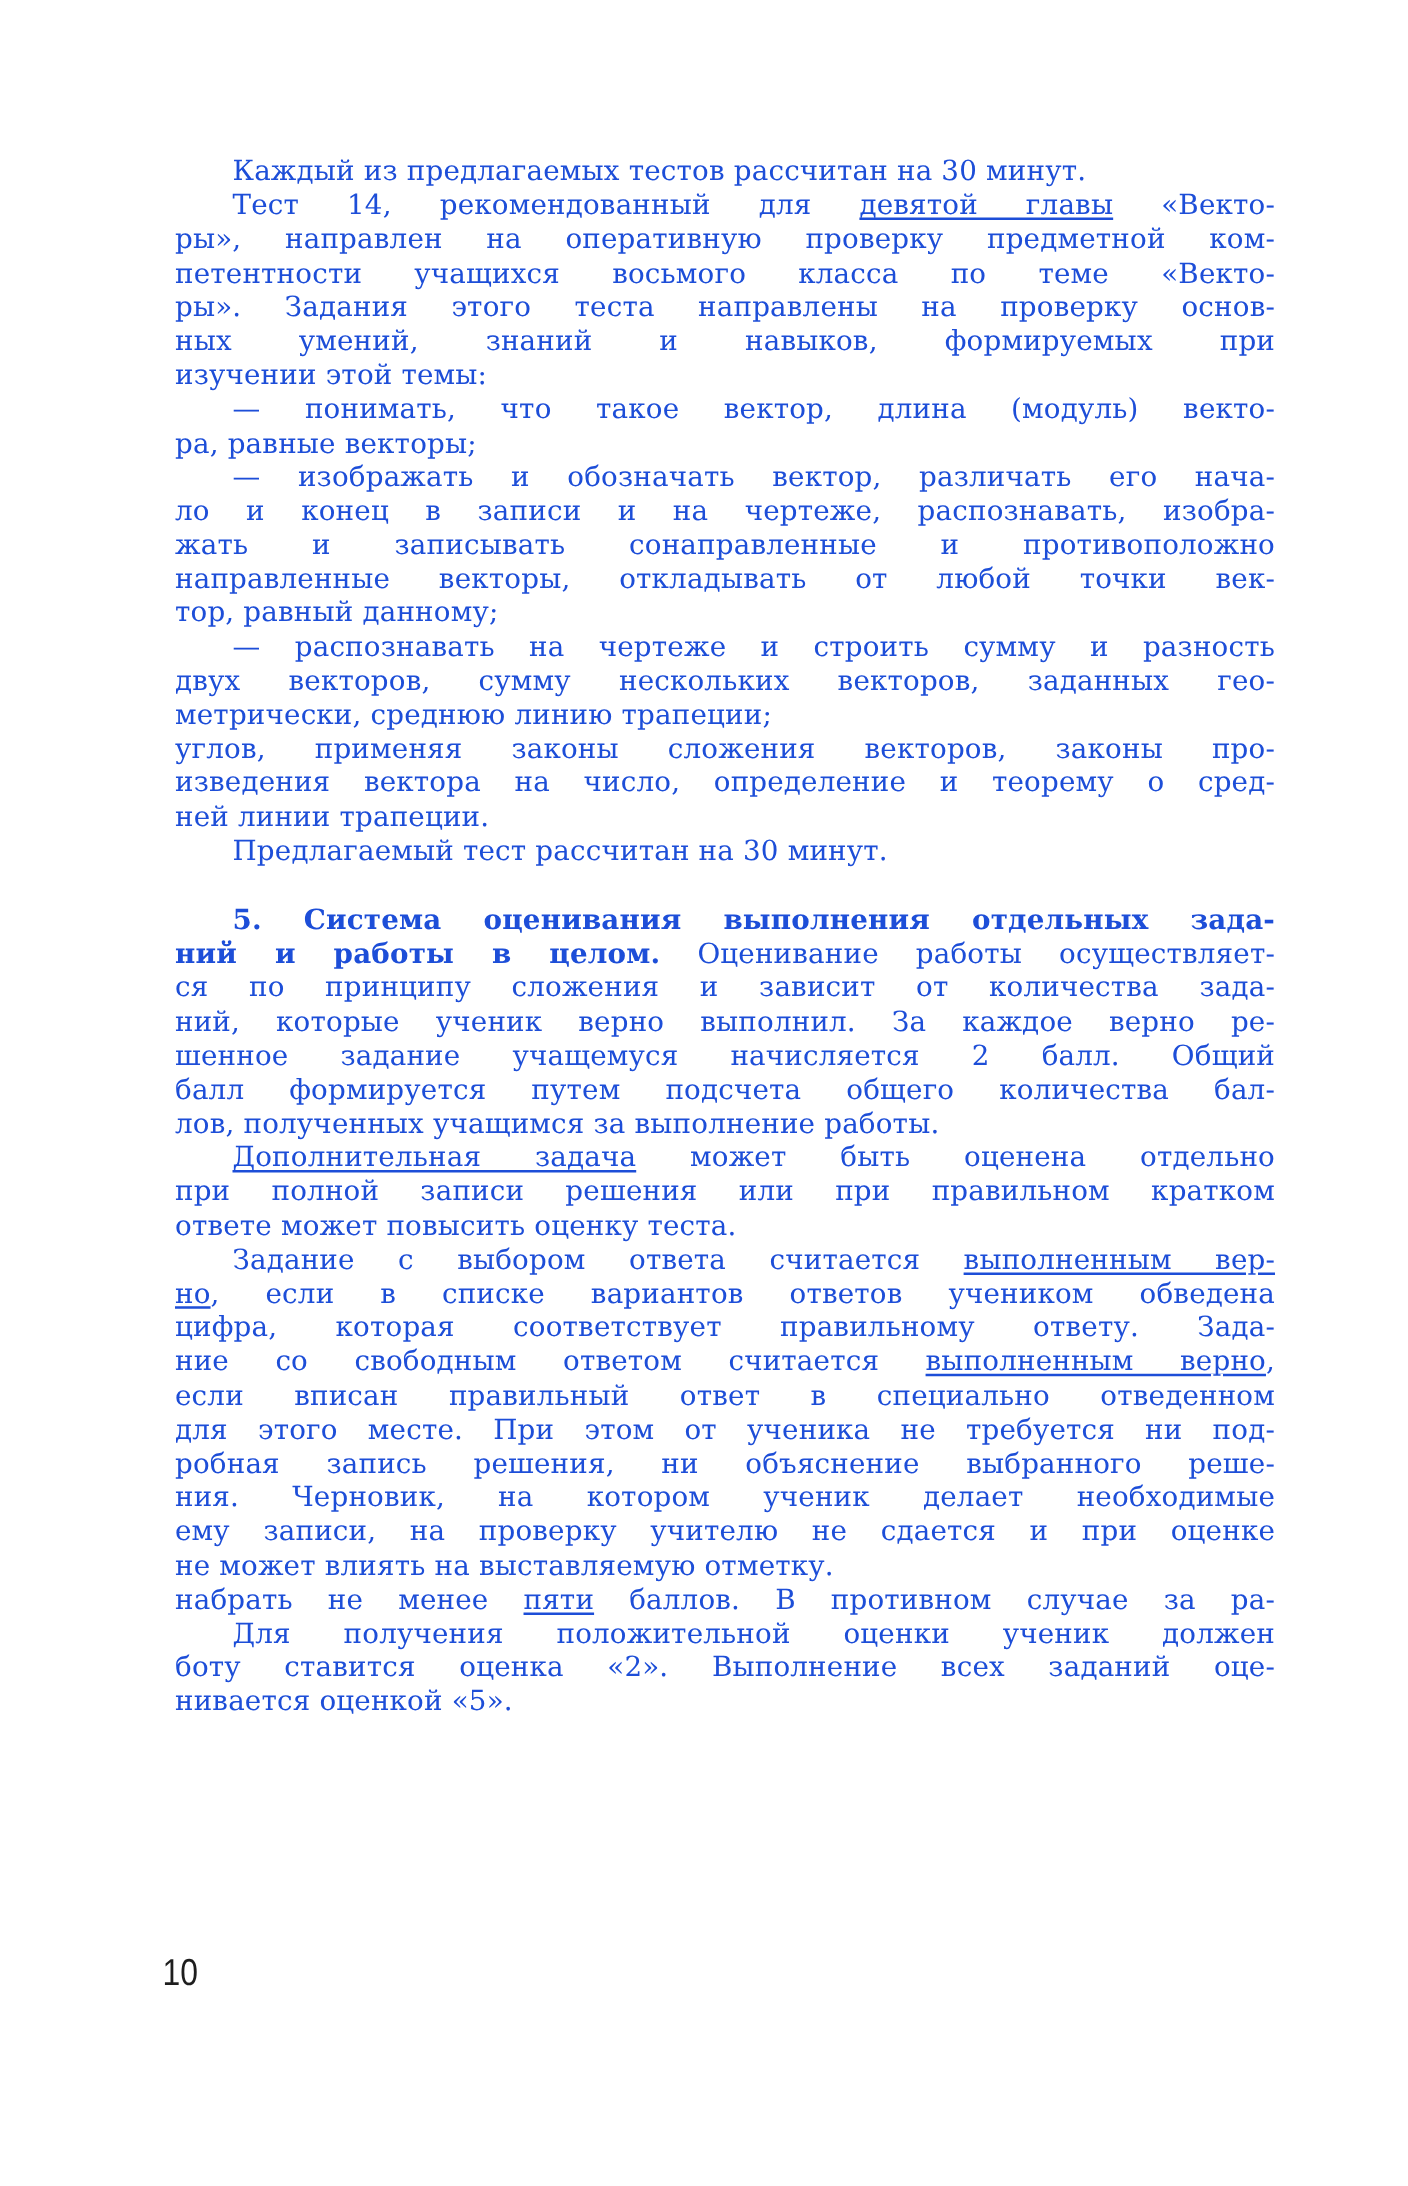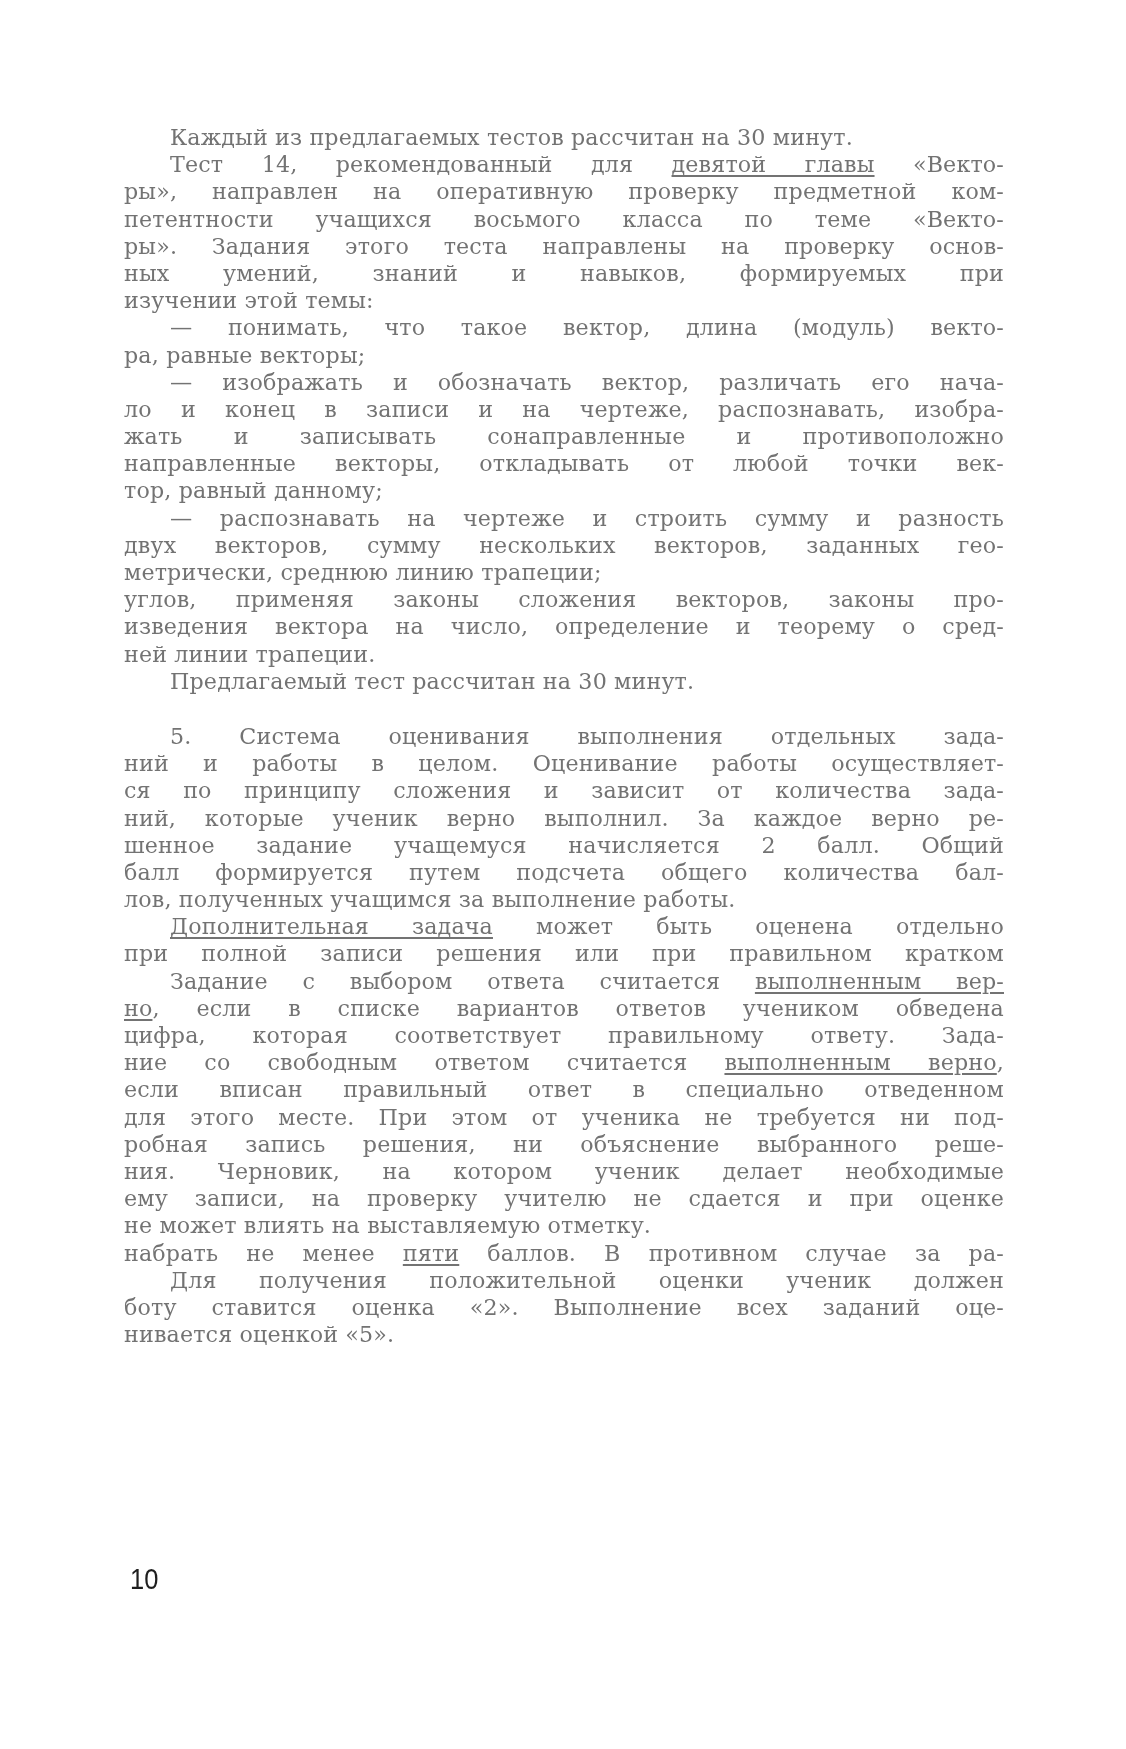--- a/index.html
+++ b/index.html
@@ -1,39 +1,39 @@
 <!DOCTYPE html>
 <html><head>
 <meta charset="utf-8">
 <style>
   html, body { margin: 0; padding: 0; background: #ffffff; }
   body { width: 1126px; height: 1749px; position: relative; overflow: hidden; }
   .page {
     position: absolute;
-    left: 124px;
+    left: 140px;
     top: 124px;
     width: 880px;
     font-family: "DejaVu Serif", "Liberation Serif", serif;
     font-size: 22.2px;
     line-height: 27.2px;
-    color: #737373;
+    color: #1d4ed8;
     letter-spacing: 0.15px;
   }
   .line {
     display: block;
     white-space: nowrap;
     text-align: justify;
     text-align-last: justify;
     height: 27.2px;
   }
   .line.last { text-align-last: left; }
   .line.indent { padding-left: 46px; }
   .gap { height: 28px; }
   u { text-decoration: underline; text-underline-offset: 3px; text-decoration-thickness: 1.5px; }
-  b { font-weight: normal; }
+  b { font-weight: bold; }
   .page-number {
     position: absolute;
     left: 130px;
     top: 1562px;
     font-family: "Liberation Sans", "DejaVu Sans", sans-serif;
     font-size: 30px;
     color: #1e1e1e;
     transform: scaleX(0.85);
     transform-origin: left top;
   }
@@ -83,20 +83,21 @@
       <span class="line"><b>ний и работы в целом.</b><span> Оценивание работы осуществляет-</span></span>
       <span class="line"><span>ся по принципу сложения и зависит от количества зада-</span></span>
       <span class="line"><span>ний, которые ученик верно выполнил. За каждое верно ре-</span></span>
       <span class="line"><span>шенное задание учащемуся начисляется 2 балл. Общий</span></span>
       <span class="line"><span>балл формируется путем подсчета общего количества бал-</span></span>
       <span class="line last"><span>лов, полученных учащимся за выполнение работы.</span></span>
     </div>
     <div class="paragraph">
       <span class="line indent"><u>Дополнительная задача</u><span> может быть оценена отдельно</span></span>
       <span class="line"><span>при полной записи решения или при правильном кратком</span></span>
+      <span class="line last"><span>ответе может повысить оценку теста.</span></span>
     </div>
     <div class="paragraph">
       <span class="line indent"><span>Задание с выбором ответа считается </span><u>выполненным вер-</u></span>
       <span class="line"><u>но</u><span>, если в списке вариантов ответов учеником обведена</span></span>
       <span class="line"><span>цифра, которая соответствует правильному ответу. Зада-</span></span>
       <span class="line"><span>ние со свободным ответом считается </span><u>выполненным верно</u><span>,</span></span>
       <span class="line"><span>если вписан правильный ответ в специально отведенном</span></span>
       <span class="line"><span>для этого месте. При этом от ученика не требуется ни под-</span></span>
       <span class="line"><span>робная запись решения, ни объяснение выбранного реше-</span></span>
       <span class="line"><span>ния. Черновик, на котором ученик делает необходимые</span></span>

